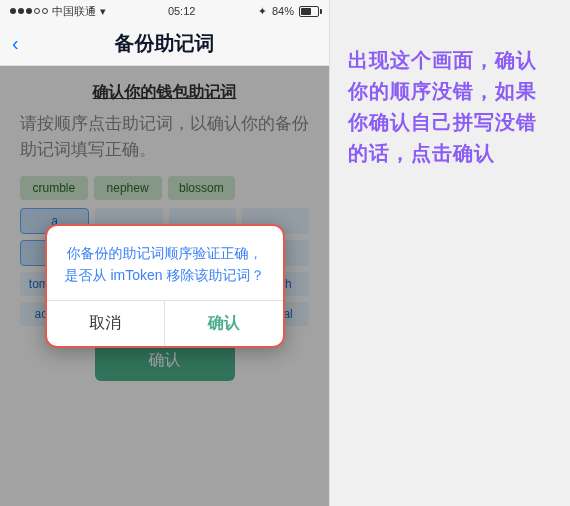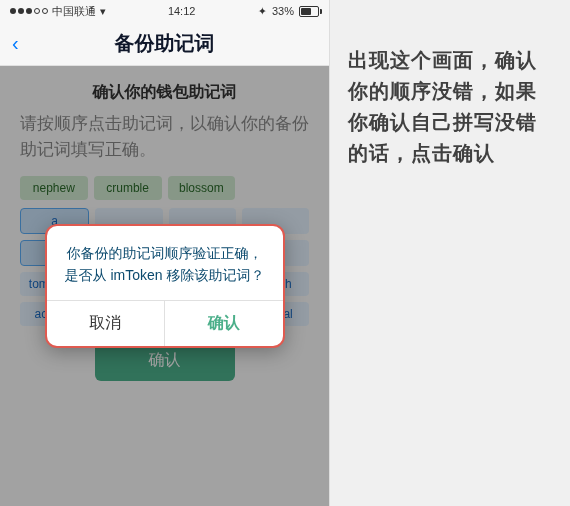--- a/index.html
+++ b/index.html
@@ -96,20 +96,21 @@
       background: #f9f9f9;
       min-height: calc(506px - 66px);
       position: relative;
     }
     .section-title {
       font-size: 16px;
       font-weight: 600;
       color: #333;
       text-align: center;
       margin-bottom: 8px;
+      text-decoration: underline;
     }
     .section-desc {
       font-size: 17px;
       color: #888;
       margin-bottom: 14px;
       line-height: 1.5;
     }
 
     
     .word-grid {
@@ -195,21 +196,21 @@
       background: #fff;
       border-radius: 12px;
       border: 2px solid #e05a50;
       width: 240px;
       overflow: hidden;
       box-shadow: 0 4px 20px rgba(0,0,0,0.3);
     }
     .dialog-body {
       padding: 16px 18px 14px;
       font-size: 14px;
-      color: #0c4a6e;
+      color: #3b82f6;
       line-height: 1.6;
       text-align: center;
     }
     .dialog-footer {
       display: flex;
       border-top: 1px solid #e0e0e0;
     }
     .dialog-btn {
       flex: 1;
       padding: 12px 7px;
@@ -232,21 +233,21 @@
       width: 240px;
       padding: 15px 18px;
       display: flex;
       flex-direction: column;
       justify-content: flex-start;
       background: #f0f0f0;
     }
     .annotation-text {
       font-size: 20px;
       font-weight: bold;
-      color: #404040;
+      color: #8b5cf6;
       line-height: 1.55;
       letter-spacing: 1px;
       margin-top: 30px;
     }
   </style>
 </head>
 <body>
 
 <div class="phone-container">
 
@@ -255,42 +256,42 @@
       <div class="status-dots">
         <div class="status-dot"></div>
         <div class="status-dot"></div>
         <div class="status-dot"></div>
         <div class="status-dot empty"></div>
         <div class="status-dot empty"></div>
       </div>
       <span>中国联通</span>
       <span>▾</span>
     </div>
-    <span>14:12</span>
+    <span>05:12</span>
     <div class="status-right">
       <span>✦</span>
-      <span>33%</span>
+      <span>84%</span>
       <div class="battery">
           <div class="battery-fill"></div>
         </div>
     </div>
   </div>
 
   <div class="nav-bar">
     <span class="nav-back">‹</span>
     <span class="nav-title">备份助记词</span>
   </div>
 
   <div class="main-content">
     <div class="section-title">确认你的钱包助记词</div>
     <div class="section-desc">请按顺序点击助记词，以确认你的备份助记词填写正确。</div>
 
     <div class="word-grid">
+      <div class="word-chip dark">crumble</div>
       <div class="word-chip dark">nephew</div>
-      <div class="word-chip dark">crumble</div>
       <div class="word-chip dark">blossom</div>
     </div>
 
     <div class="input-row">
       <div class="input-chip selected">a</div>
       <div class="input-chip"></div>
       <div class="input-chip"></div>
       <div class="input-chip"></div>
     </div>
 

